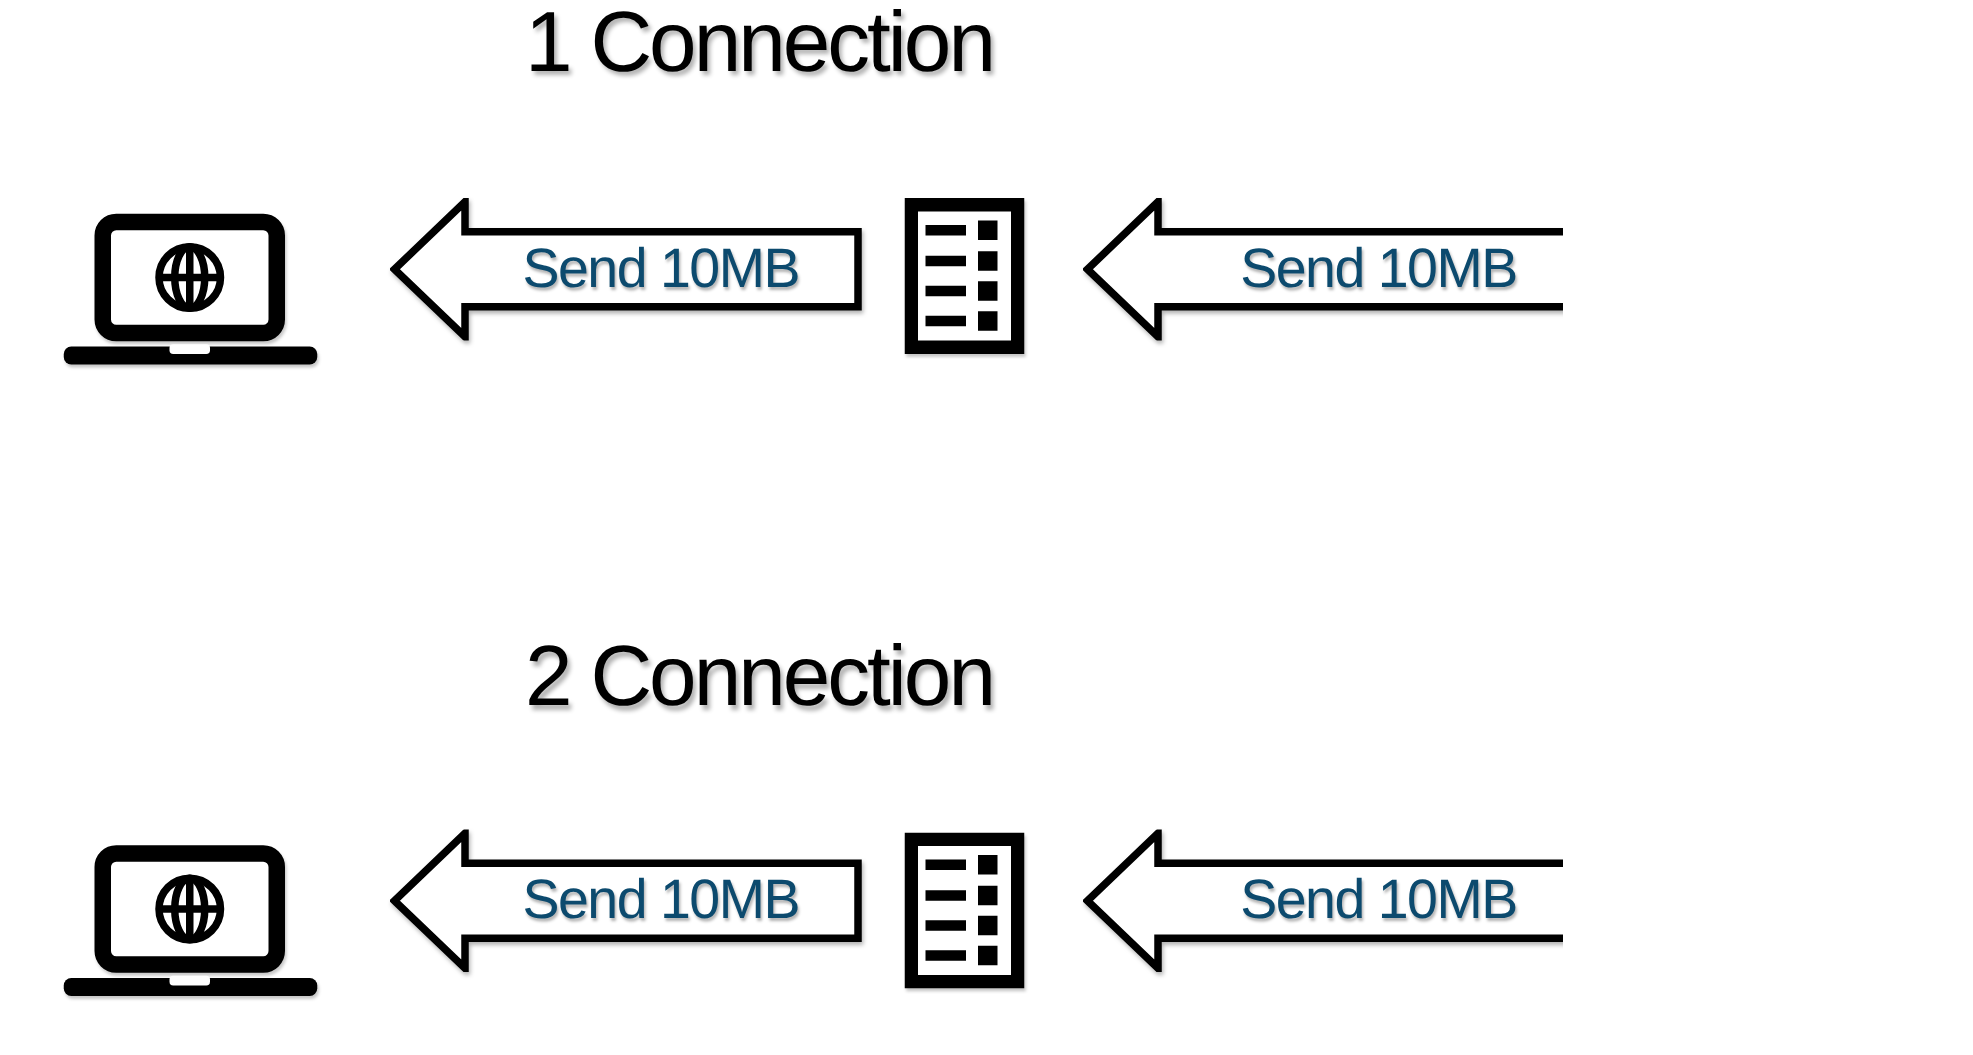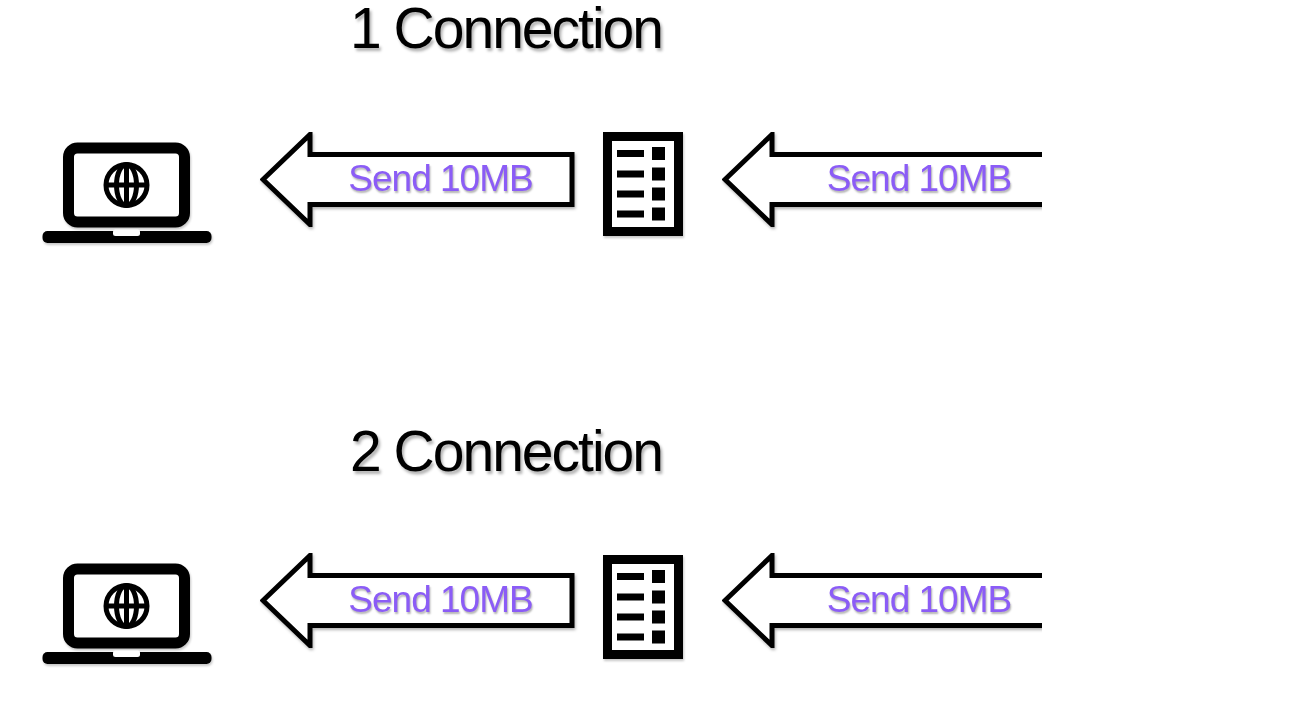--- a/index.html
+++ b/index.html
@@ -42,21 +42,21 @@
   .arrow-a{width:315px;}
   .arrow-b{width:348px;}
   .arrow-1a{left:260px;top:132px;}
   .arrow-1b{left:722px;top:132px;}
   .arrow-2a{left:260px;top:553px;}
   .arrow-2b{left:722px;top:553px;}
 
   .arrow-label{
     position:absolute;left:52px;right:6px;top:21px;height:52px;
     display:flex;align-items:center;justify-content:center;
-    color:#8b5cf6;
+    color:#0c4a6e;
     font-size:37px;letter-spacing:-1px;
     text-shadow:1px 2px 2px rgba(0,0,0,0.30);
     white-space:nowrap;
   }
 </style>
 </head>
 <body>
 
 <div class="canvas">
 

